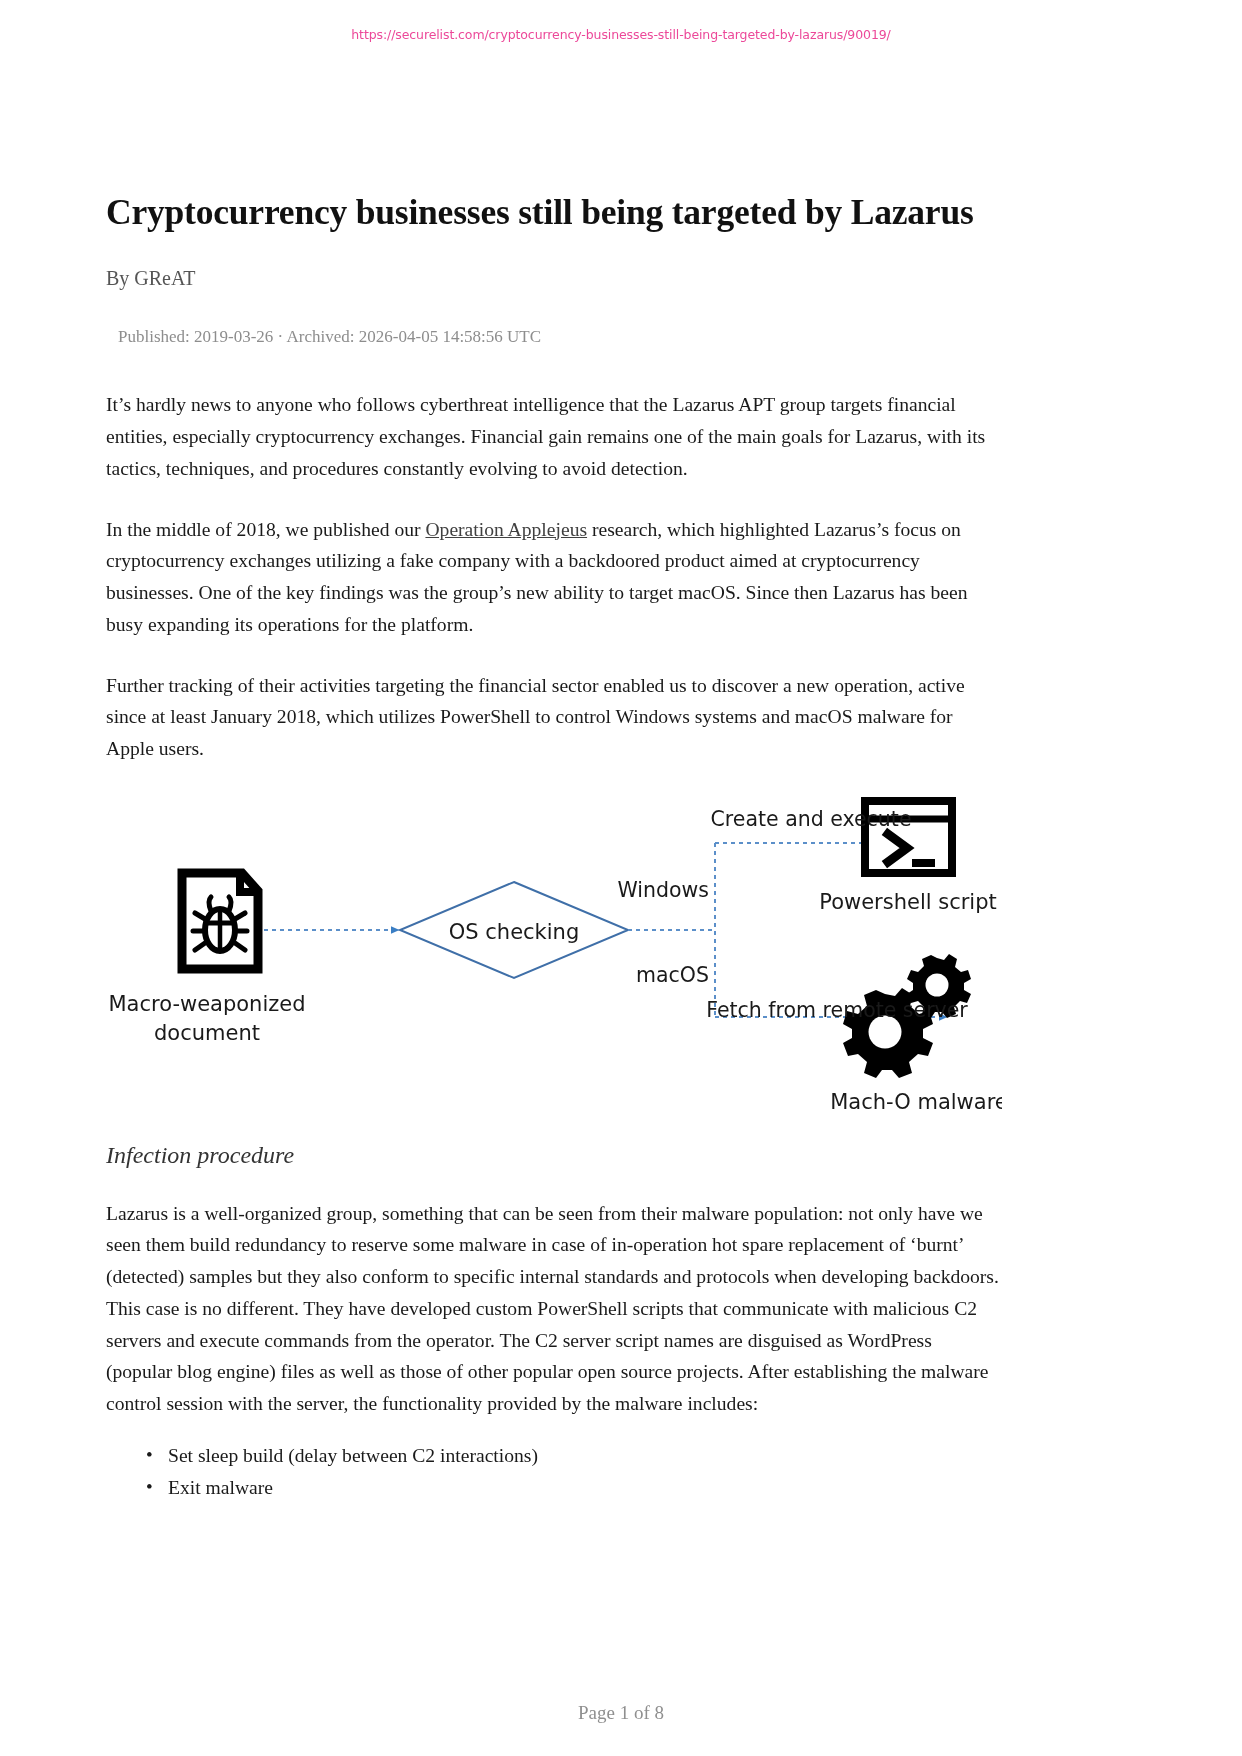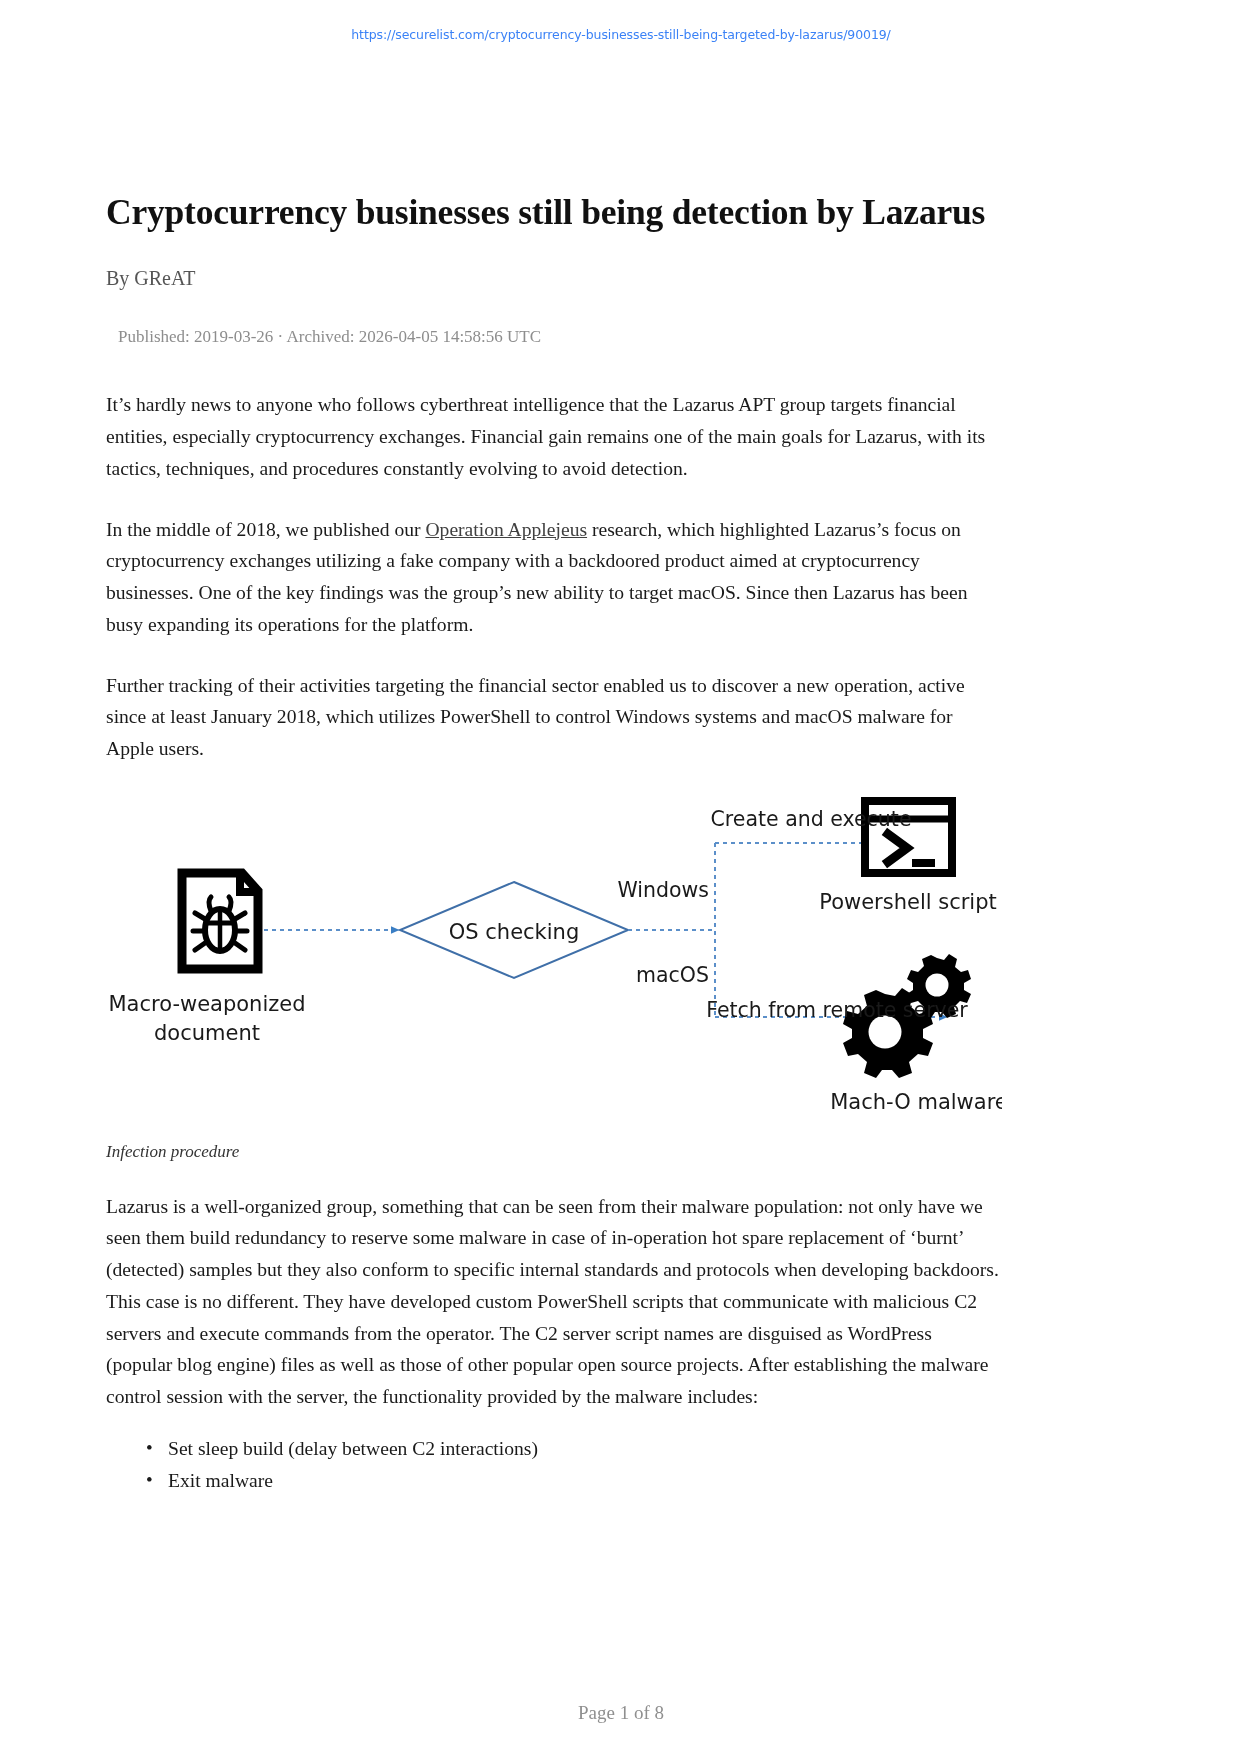--- a/index.html
+++ b/index.html
@@ -26,21 +26,21 @@
 
   
   .archive-url {
     position: absolute;
     top: 27px;
     left: 0;
     width: 1242px;
     text-align: center;
     font-family: "DejaVu Sans", "Liberation Sans", sans-serif;
     font-size: 12.5px;
-    color: #3b82f6;
+    color: #ec4899;
     letter-spacing: -0.1px;
     white-space: nowrap;
   }
 
   
   .content {
     position: absolute;
     left: 106px;
     top: 0;
     width: 896px;
@@ -82,21 +82,21 @@
     text-align: left;
   }
 
   a.inline-link {
     color: #404040;
   }
 
   .figure-caption {
     margin: 0;
     padding-top: 10px;
-    font-size: 17px;
+    font-size: 24px;
     font-style: italic;
     color: #333333;
   }
 
   ul.feature-list {
     margin: 0;
     padding-top: 20px;
     padding-left: 40px;
     list-style: none;
   }
@@ -138,21 +138,21 @@
 </style>
 </head>
 <body>
 
 <div class="page">
 
   <div class="archive-url">https://securelist.com/cryptocurrency-businesses-still-being-targeted-by-lazarus/90019/</div>
 
   <div class="content">
 
-    <h1 class="article-title">Cryptocurrency businesses still being detection by Lazarus</h1>
+    <h1 class="article-title">Cryptocurrency businesses still being targeted by Lazarus</h1>
 
     <p class="byline">By GReAT</p>
 
     <p class="pubmeta">Published: 2019-03-26 · Archived: 2026-04-05 14:58:56 UTC</p>
 
     <p class="body-para">It’s hardly news to anyone who follows cyberthreat intelligence that the Lazarus APT group targets financial entities, especially cryptocurrency exchanges. Financial gain remains one of the main goals for Lazarus, with its tactics, techniques, and procedures constantly evolving to avoid detection.</p>
 
     <p class="body-para"><span>In the middle of 2018, we published our </span><a class="inline-link" href="#">Operation Applejeus</a><span> research, which highlighted Lazarus’s focus on cryptocurrency exchanges utilizing a fake company with a backdoored product aimed at cryptocurrency businesses. One of the key findings was the group’s new ability to target macOS. Since then Lazarus has been busy expanding its operations for the platform.</span></p>
 
     <p class="body-para">Further tracking of their activities targeting the financial sector enabled us to discover a new operation, active since at least January 2018, which utilizes PowerShell to control Windows systems and macOS malware for Apple users.</p>

